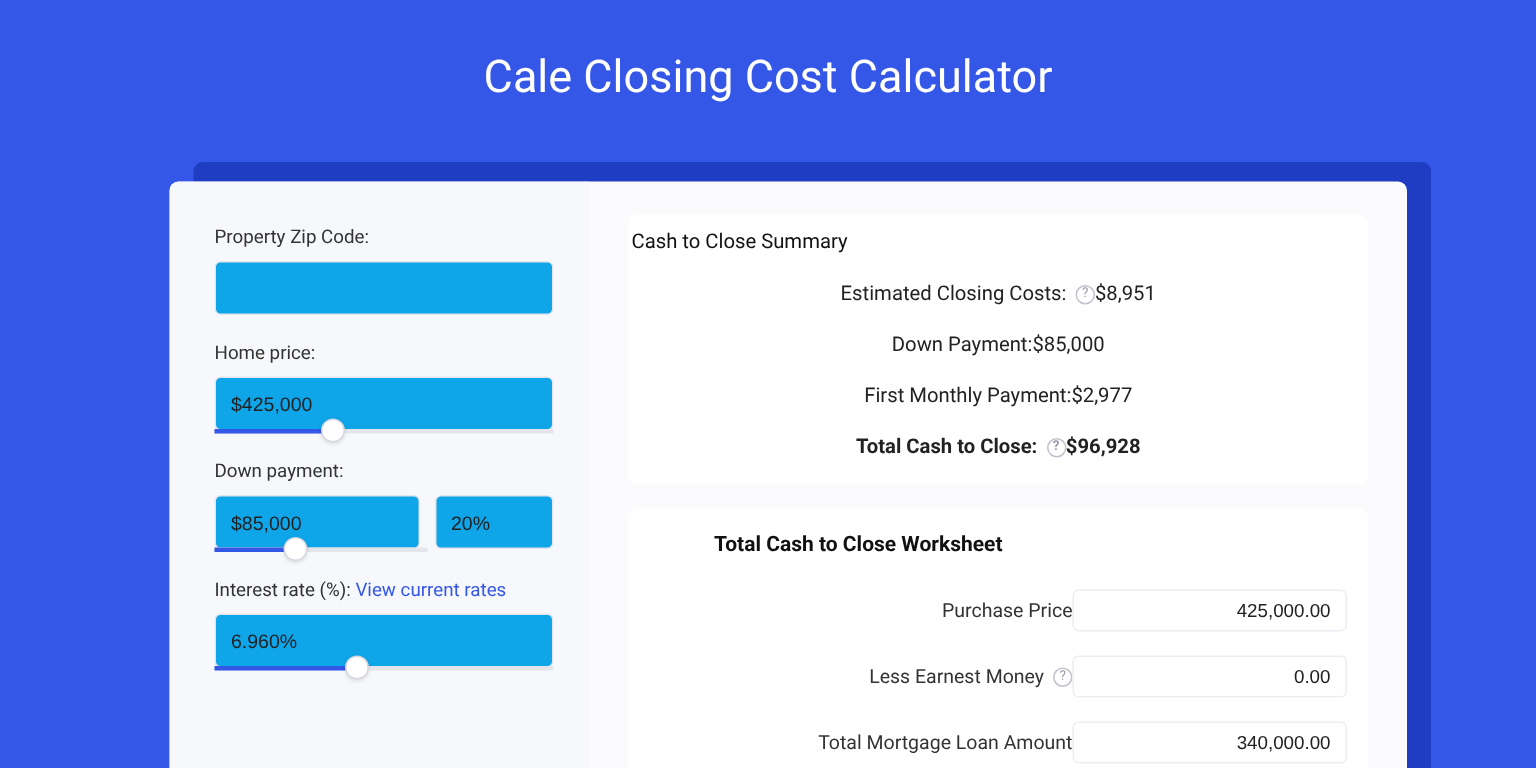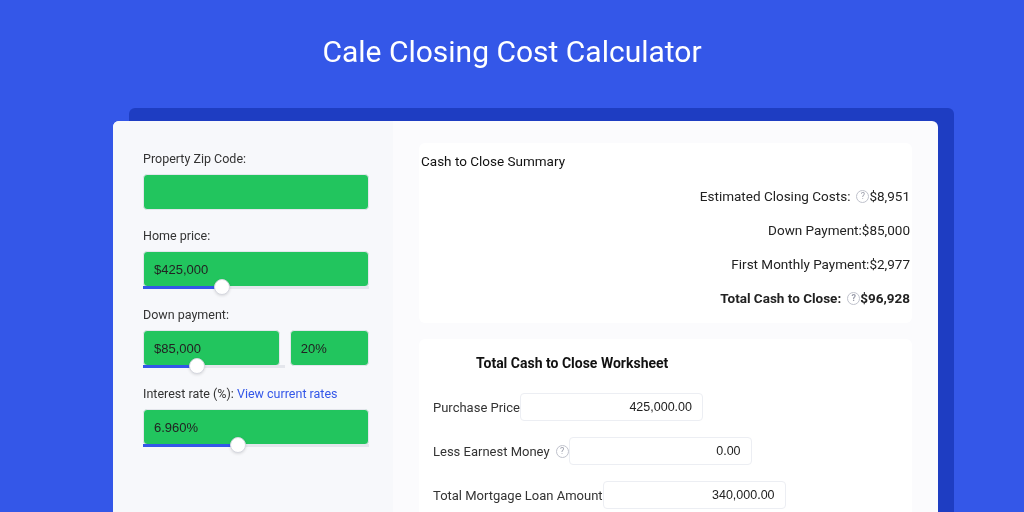--- a/index.html
+++ b/index.html
@@ -44,21 +44,21 @@
     padding: 30px 24px 0 30px;
     font-size: 13px;
     color: #444;
   }
   .field { margin-bottom: 18px; }
   .field-label { display: block; margin-bottom: 8px; font-size: 12.5px; color: #333; }
   .input {
     width: 100%;
     height: 36px;
     border: 1px solid #e4e6ec;
-    background: #22c55e;
+    background: #0ea5e9;
     border-radius: 4px;
     padding: 0 10px;
     font-size: 13px;
     color: #222;
   }
   .slider-track {
     height: 3px;
     background: #e4e6ec;
     position: relative;
     margin-top: -1px;
@@ -95,21 +95,21 @@
     margin-bottom: 16px;
   }
   .summary h3 {
     font-size: 13.5px;
     font-weight: 400;
     color: #111;
     padding: 6px 2px 10px 2px;
   }
   .srow {
     display: flex;
-    justify-content: flex-end;
+    justify-content: center;
     align-items: center;
     padding: 9px 2px;
     font-size: 13.5px;
     color: #222;
   }
   .srow .lbl { display: flex; align-items: center; gap: 6px; }
   .srow.bold { font-weight: 700; }
   .help-icon {
     width: 13px; height: 13px;
     border: 1px solid #bfc2cc;
@@ -128,21 +128,21 @@
   }
   .worksheet h3 {
     font-size: 14px;
     font-weight: 700;
     color: #111;
     margin-bottom: 14px;
     margin-left: 43px;
   }
   .wrow {
     display: flex;
-    justify-content: flex-start;
+    justify-content: flex-end;
     align-items: center;
     padding: 8px 0;
     font-size: 13px;
     color: #333;
   }
   .wrow .lbl { display: flex; align-items: center; gap: 6px; }
   .wval {
     min-width: 95px;
     height: 28px;
     border: 1px solid #eceef3;

